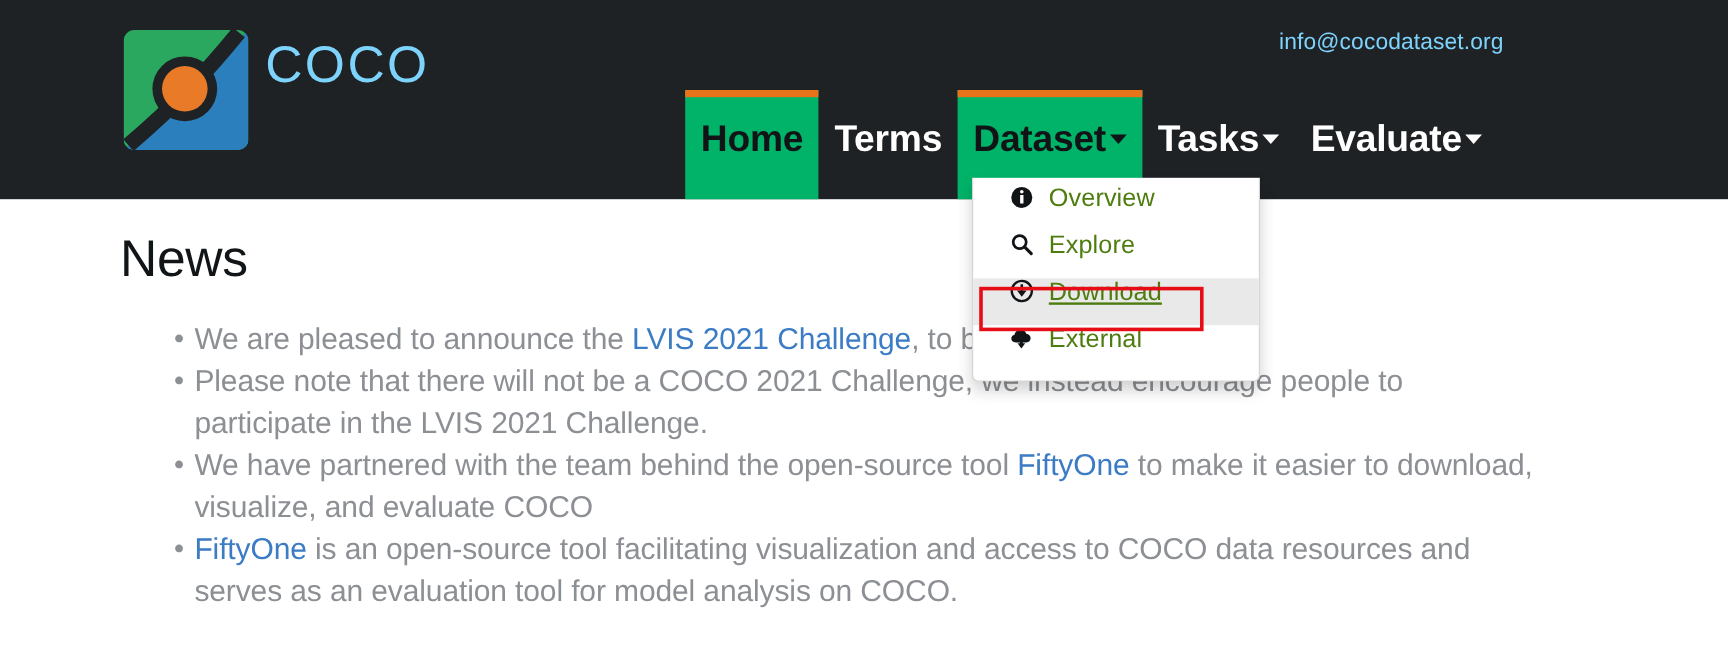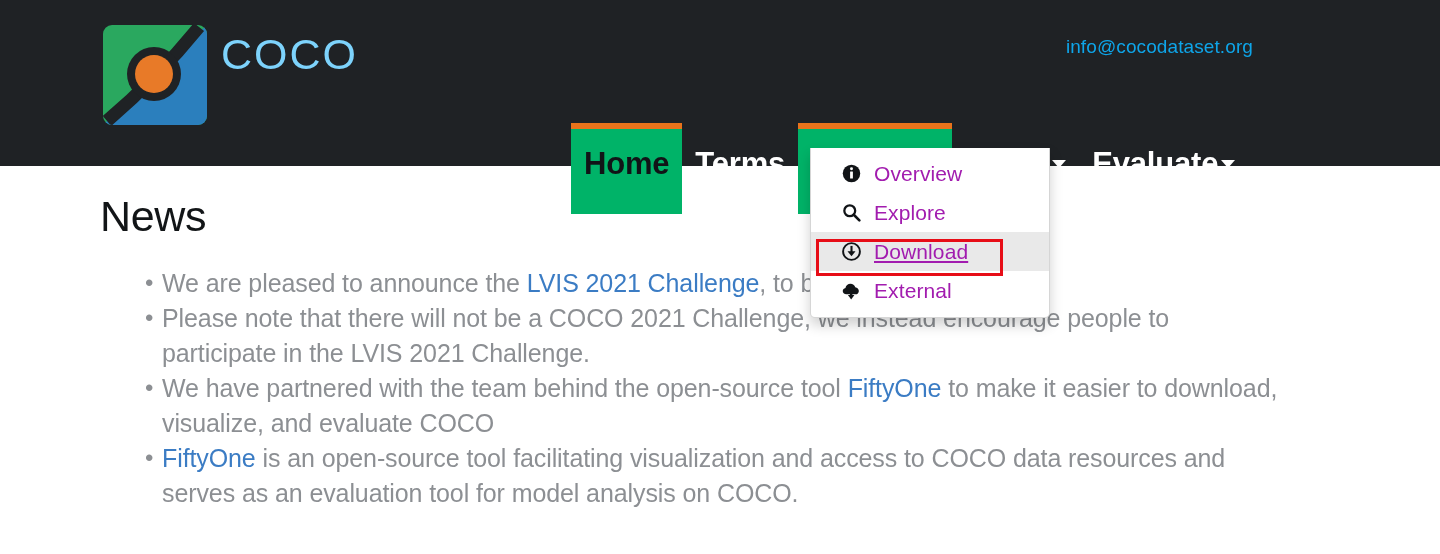--- a/index.html
+++ b/index.html
@@ -44,23 +44,23 @@
     color: #d2d4d6;
     line-height: 34px;
     letter-spacing: 0.2px;
     font-weight: 300;
     margin-top: 2px;
   }
 
   #contact-email {
     position: absolute;
     right: 187px;
-    top: 36px;
+    top: 25px;
     font-size: 19px;
-    color: #0ea5e9;
+    color: #7dd3fc;
     letter-spacing: 0.1px;
   }
 
   
   #main-nav {
     position: absolute;
     left: 571px;
     top: 75px;
     display: flex;
     align-items: flex-start;
@@ -71,21 +71,20 @@
     height: 91px;
     padding: 22px 13px 0 13px;
     font-size: 31px;
     font-weight: bold;
     color: #ffffff;
     white-space: nowrap;
     cursor: pointer;
     display: block;
     line-height: 37px;
     letter-spacing: -0.2px;
-    margin-top: 48px;
   }
   .nav-item.active {
     background: #00b368;
     color: #111417;
     border-top: 6px solid #e8731b;
     padding-top: 16px;
   }
   .caret {
     display: inline-block;
     width: 0; height: 0;
@@ -106,25 +105,25 @@
     background: #ffffff;
     border: 1px solid rgba(0,0,0,0.16);
     border-top: none;
     border-radius: 0 0 5px 5px;
     box-shadow: 0 7px 13px rgba(0,0,0,0.19);
     padding: 6px 0 7px 0;
     z-index: 40;
   }
   .dropdown-item {
     display: flex;
-    align-items: center;
+    align-items: flex-start;
     height: 39px;
     padding: 0 22px 0 28px;
     font-size: 21px;
-    color: #a21caf;
+    color: #4d7c0f;
     white-space: nowrap;
     cursor: pointer;
     letter-spacing: 0.1px;
   }
   .dropdown-item.highlighted {
     background: #e9e9e9;
     text-decoration: underline;
   }
   .dropdown-icon {
     width: 24px;

